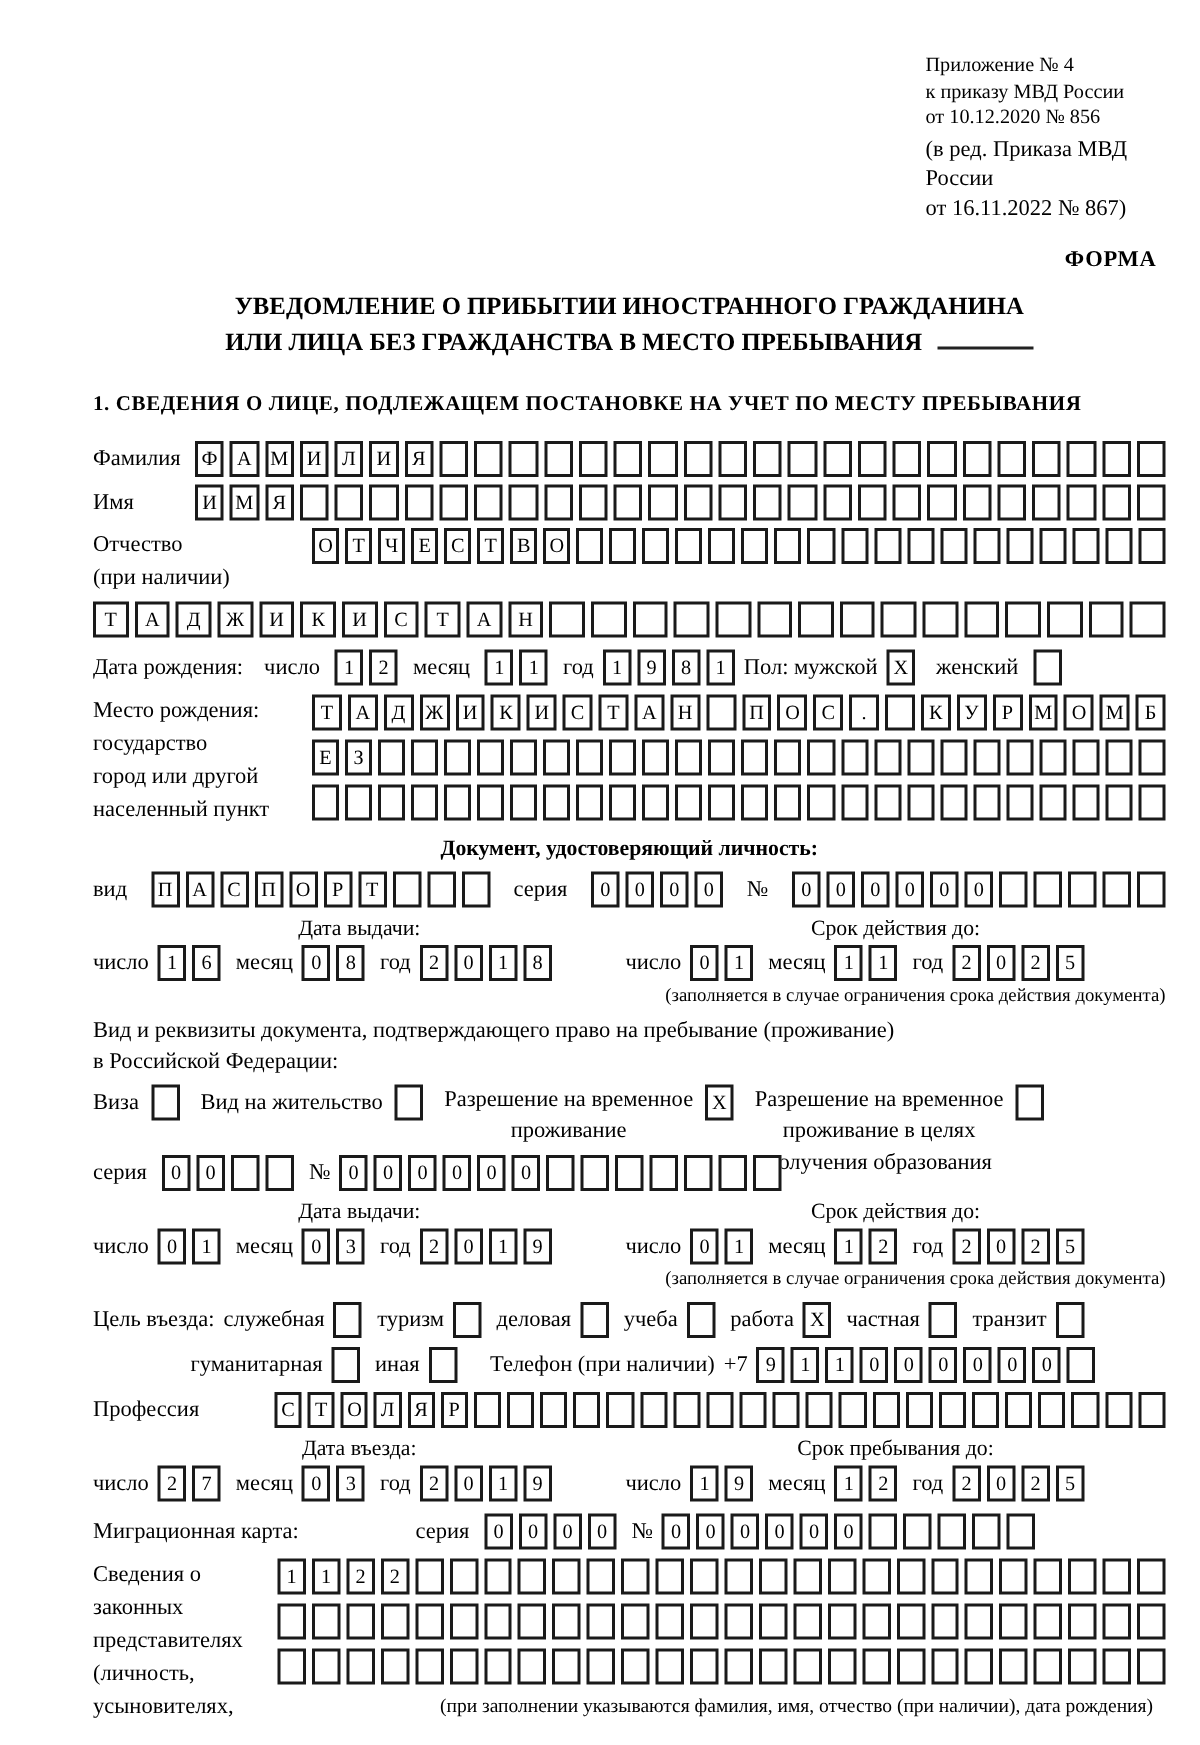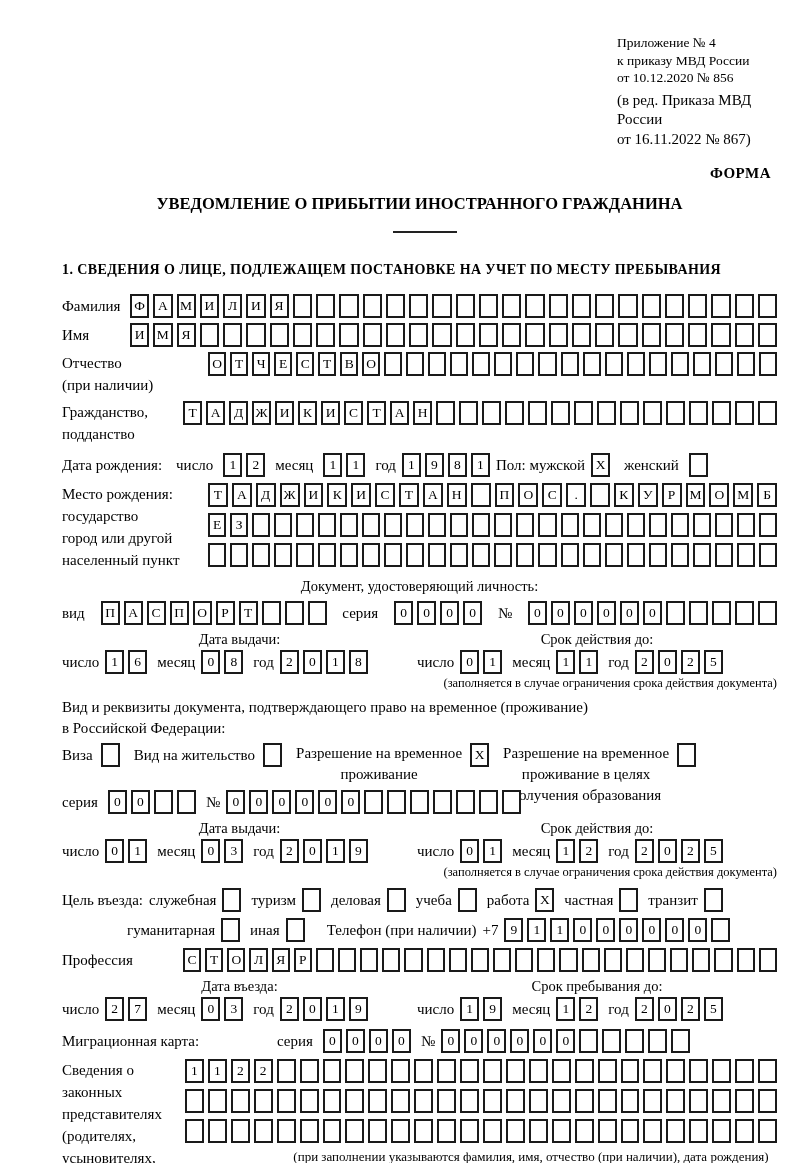--- a/index.html
+++ b/index.html
@@ -34,21 +34,21 @@
   .boxes.fill .cell { flex:1 1 0; width:auto; }
   .cell:last-child { margin-right:0; }
   .w68 { width:68px; } .w146 { width:146px; } .w121 { width:121px; } .w123 { width:123px; }
   .mr6 { margin-right:6px; } .mr10 { margin-right:10px; } .mr14 { margin-right:14px; } .ml12 { margin-left:12px; }
   
   .two-col { display:flex; align-items:flex-start; margin-bottom:5px; }
   .lab-col { flex:none; line-height:22px; }
   .box-col { flex:1 1 auto; min-width:0; }
   .box-col .boxes { margin-bottom:6px; }
   
-  .center-bold { text-align:center; font-weight:normal; font-size:14.5px; margin:2px 0 6px 0; }
+  .center-bold { text-align:center; font-weight:bold; font-size:14.5px; margin:2px 0 6px 0; }
   
   .spread { justify-content:space-between; }
   
   .dates { display:flex; margin-top:6px; }
   .dcol-l { flex:0 0 355px; }
   .dcol-r { flex:1 1 auto; }
   .dhead { text-align:center; font-size:14.5px; margin-bottom:2px; }
   .dgroup { display:flex; align-items:center; }
   .dgroup .lbl { margin-right:6px; }
   .note-right { text-align:right; font-size:12.5px; margin:2px 0 8px 0; }
@@ -77,21 +77,21 @@
     <div>от 10.12.2020 № 856</div>
     <div class="gap"></div>
     <div class="small">(в ред. Приказа МВД России</div>
     <div class="small">от 16.11.2022 № 867)</div>
   </div>
   <div class="forma">ФОРМА</div>
 
   <div class="title">
     <div>УВЕДОМЛЕНИЕ О ПРИБЫТИИ ИНОСТРАННОГО ГРАЖДАНИНА</div>
     <div>
-      <span class="blank-line"></span>
+      <span>ИЛИ ЛИЦА БЕЗ ГРАЖДАНСТВА В МЕСТО ПРЕБЫВАНИЯ</span><span class="blank-line"></span>
     </div>
   </div>
 
   <div class="section-heading">1. СВЕДЕНИЯ О ЛИЦЕ, ПОДЛЕЖАЩЕМ ПОСТАНОВКЕ НА УЧЕТ ПО МЕСТУ ПРЕБЫВАНИЯ</div>
 
   <div class="row">
     <span class="lbl w68">Фамилия</span>
     <span class="boxes fill">
         <span class="cell">Ф</span>
         <span class="cell">А</span>
@@ -187,24 +187,20 @@
         <span class="cell"></span>
         <span class="cell"></span>
         <span class="cell"></span>
         <span class="cell"></span>
         <span class="cell"></span>
         <span class="cell"></span>
       </span>
   </div>
 
   <div class="row top">
-    <span class="lbl2 w121">
-      <span>Гражданство,</span><br>
-      <span>подданство</span>
-    </span>
     <span class="boxes fill">
         <span class="cell">Т</span>
         <span class="cell">А</span>
         <span class="cell">Д</span>
         <span class="cell">Ж</span>
         <span class="cell">И</span>
         <span class="cell">К</span>
         <span class="cell">И</span>
         <span class="cell">С</span>
         <span class="cell">Т</span>
@@ -429,21 +425,21 @@
             <span class="cell">2</span>
             <span class="cell">0</span>
             <span class="cell">2</span>
             <span class="cell">5</span>
           </span>
       </div>
     </div>
   </div>
   <div class="note-right">(заполняется в случае ограничения срока действия документа)</div>
 
-  <div class="plain-line">Вид и реквизиты документа, подтверждающего право на временное (проживание)</div>
+  <div class="plain-line">Вид и реквизиты документа, подтверждающего право на пребывание (проживание)</div>
   <div class="plain-line">в Российской Федерации:</div>
   <div class="opts">
     <span class="opt">
       <span class="optlab">Виза</span>
       <span class="boxes">
           <span class="cell"></span>
         </span>
     </span>
     <span class="opt">
       <span class="optlab">Вид на жительство</span>
@@ -705,21 +701,21 @@
         <span class="cell"></span>
         <span class="cell"></span>
       </span>
   </div>
 
   <div class="two-col" style="margin-top:6px;">
     <span class="lab-col w123">
       <span>Сведения о</span><br>
       <span>законных</span><br>
       <span>представителях</span><br>
-      <span>(родителях,</span><br>
+      <span>(личность,</span><br>
       <span>усыновителях,</span><br>
       
     </span>
     <span class="box-col">
       <span class="boxes fill">
           <span class="cell">1</span>
           <span class="cell">1</span>
           <span class="cell">2</span>
           <span class="cell">2</span>
           <span class="cell"></span>

